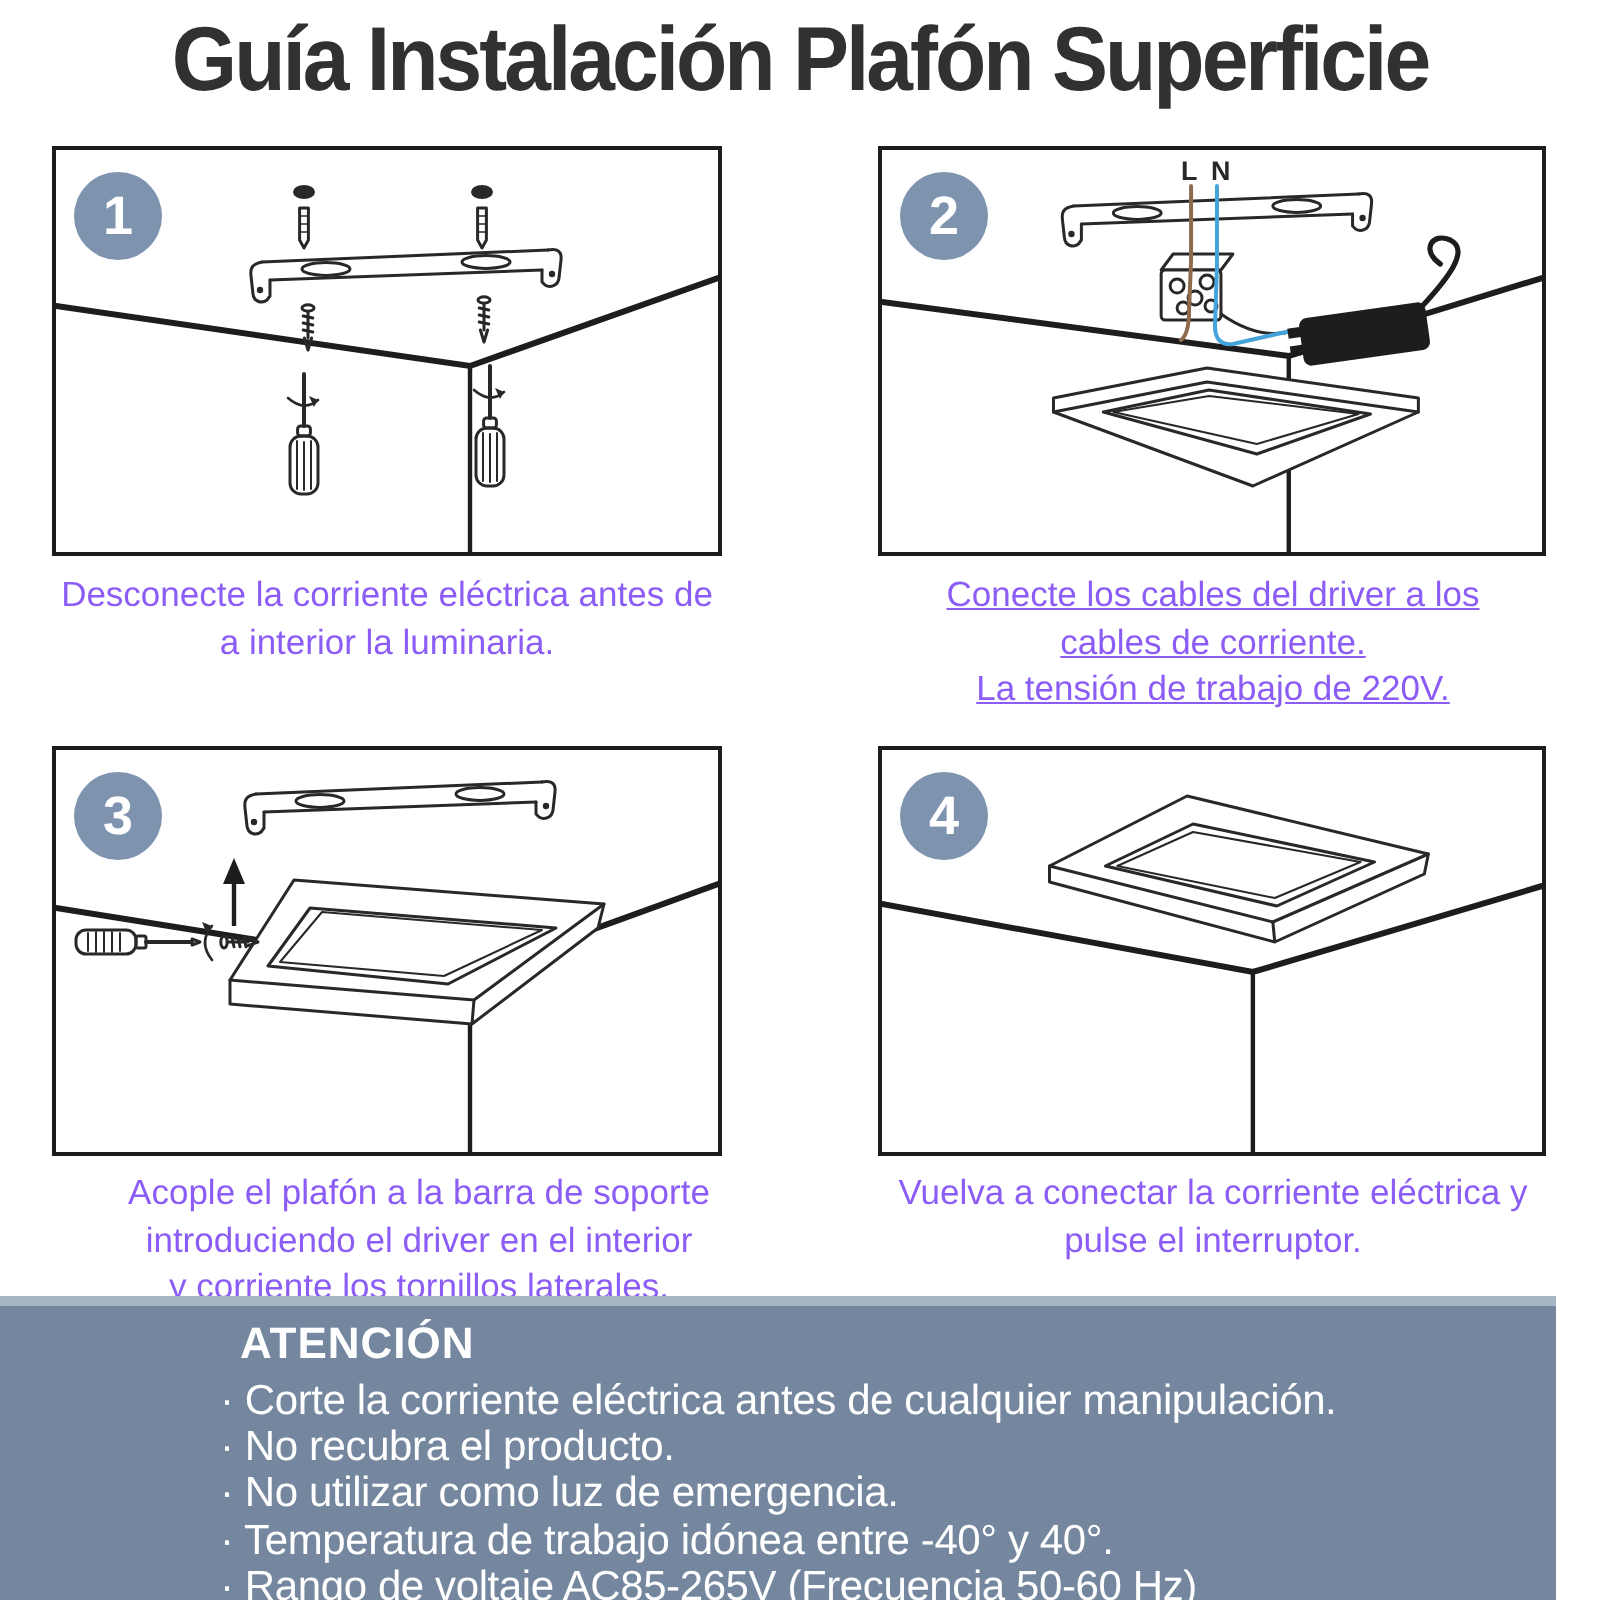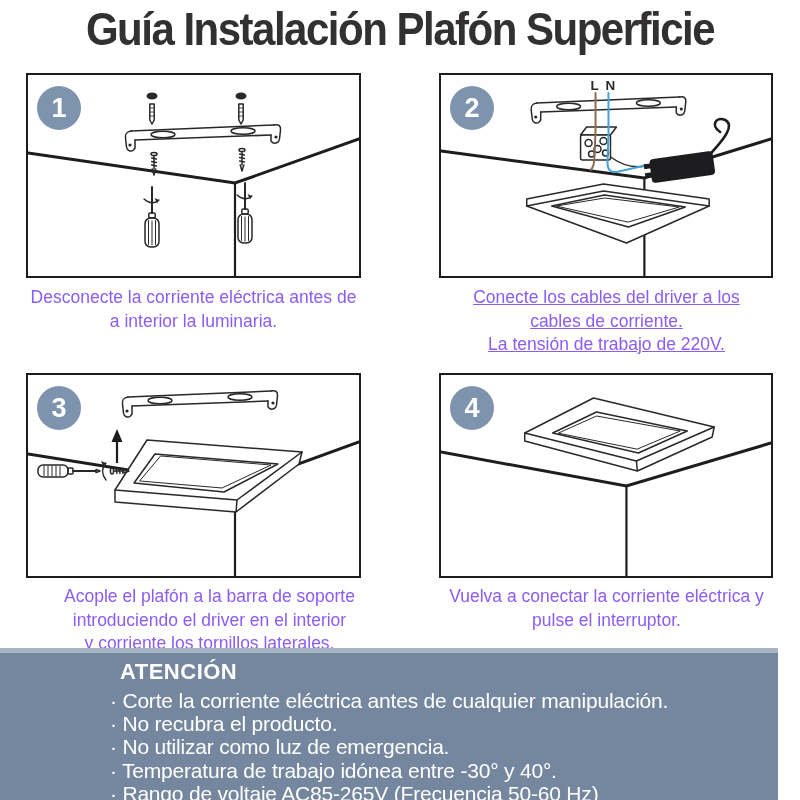--- a/index.html
+++ b/index.html
@@ -238,17 +238,17 @@
     <span class="cap-line">Vuelva a conectar la corriente eléctrica y</span>
     <span class="cap-line">pulse el interruptor.</span>
   </div>
 
   <div class="att-strip"></div>
   <section class="attention">
     <div class="att-title">ATENCIÓN</div>
     <div class="att-bullet">· Corte la corriente eléctrica antes de cualquier manipulación.</div>
     <div class="att-bullet">· No recubra el producto.</div>
     <div class="att-bullet">· No utilizar como luz de emergencia.</div>
-    <div class="att-bullet">· Temperatura de trabajo idónea entre -30° y 40°.</div>
+    <div class="att-bullet">· Temperatura de trabajo idónea entre -40° y 40°.</div>
     <div class="att-bullet">· Rango de voltaje AC85-265V (Frecuencia 50-60 Hz)</div>
   </section>
 
 </div>
 
 </body></html>

